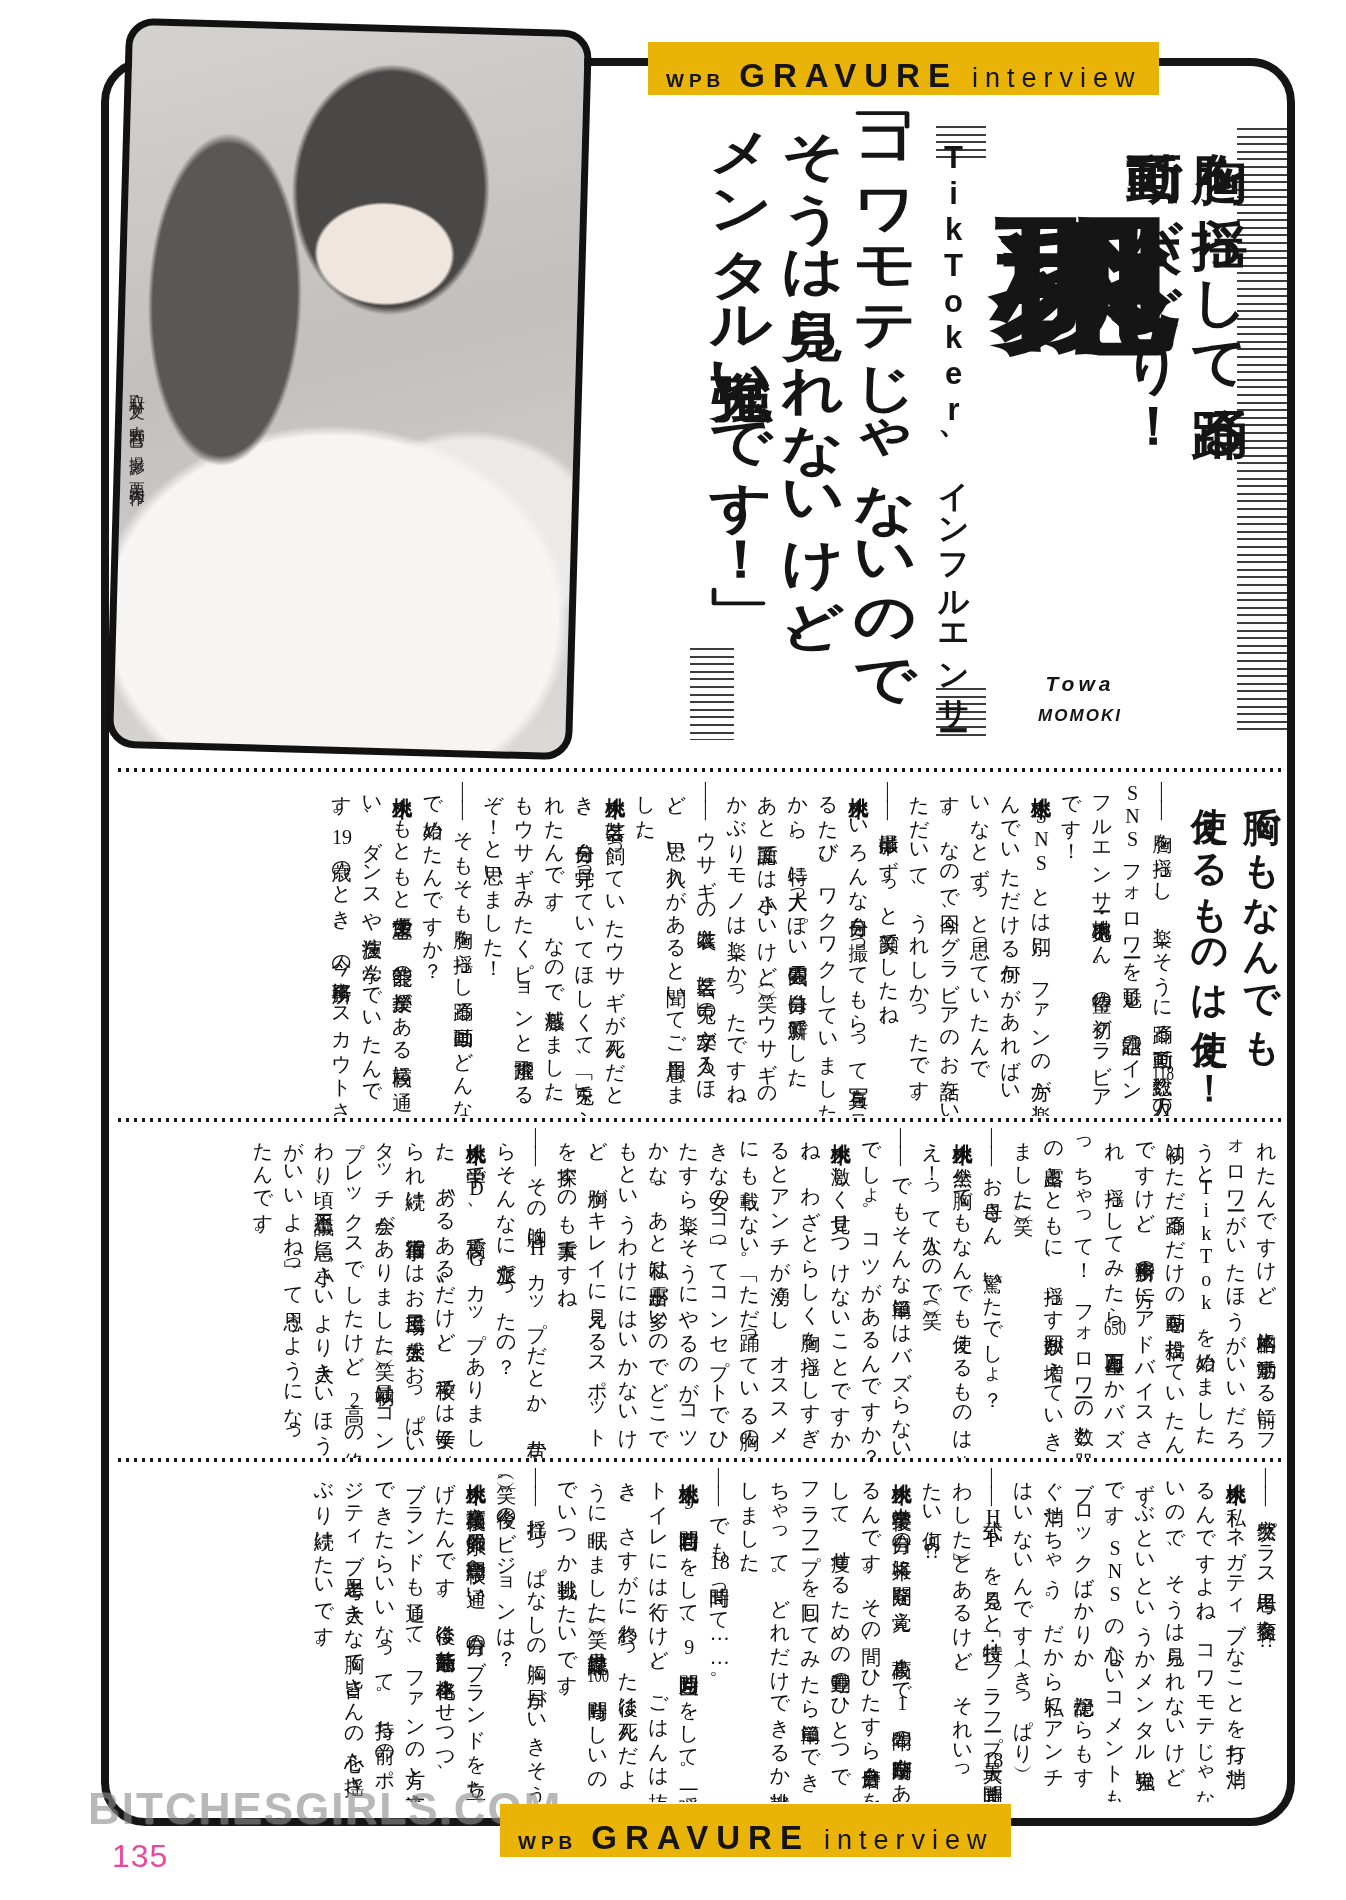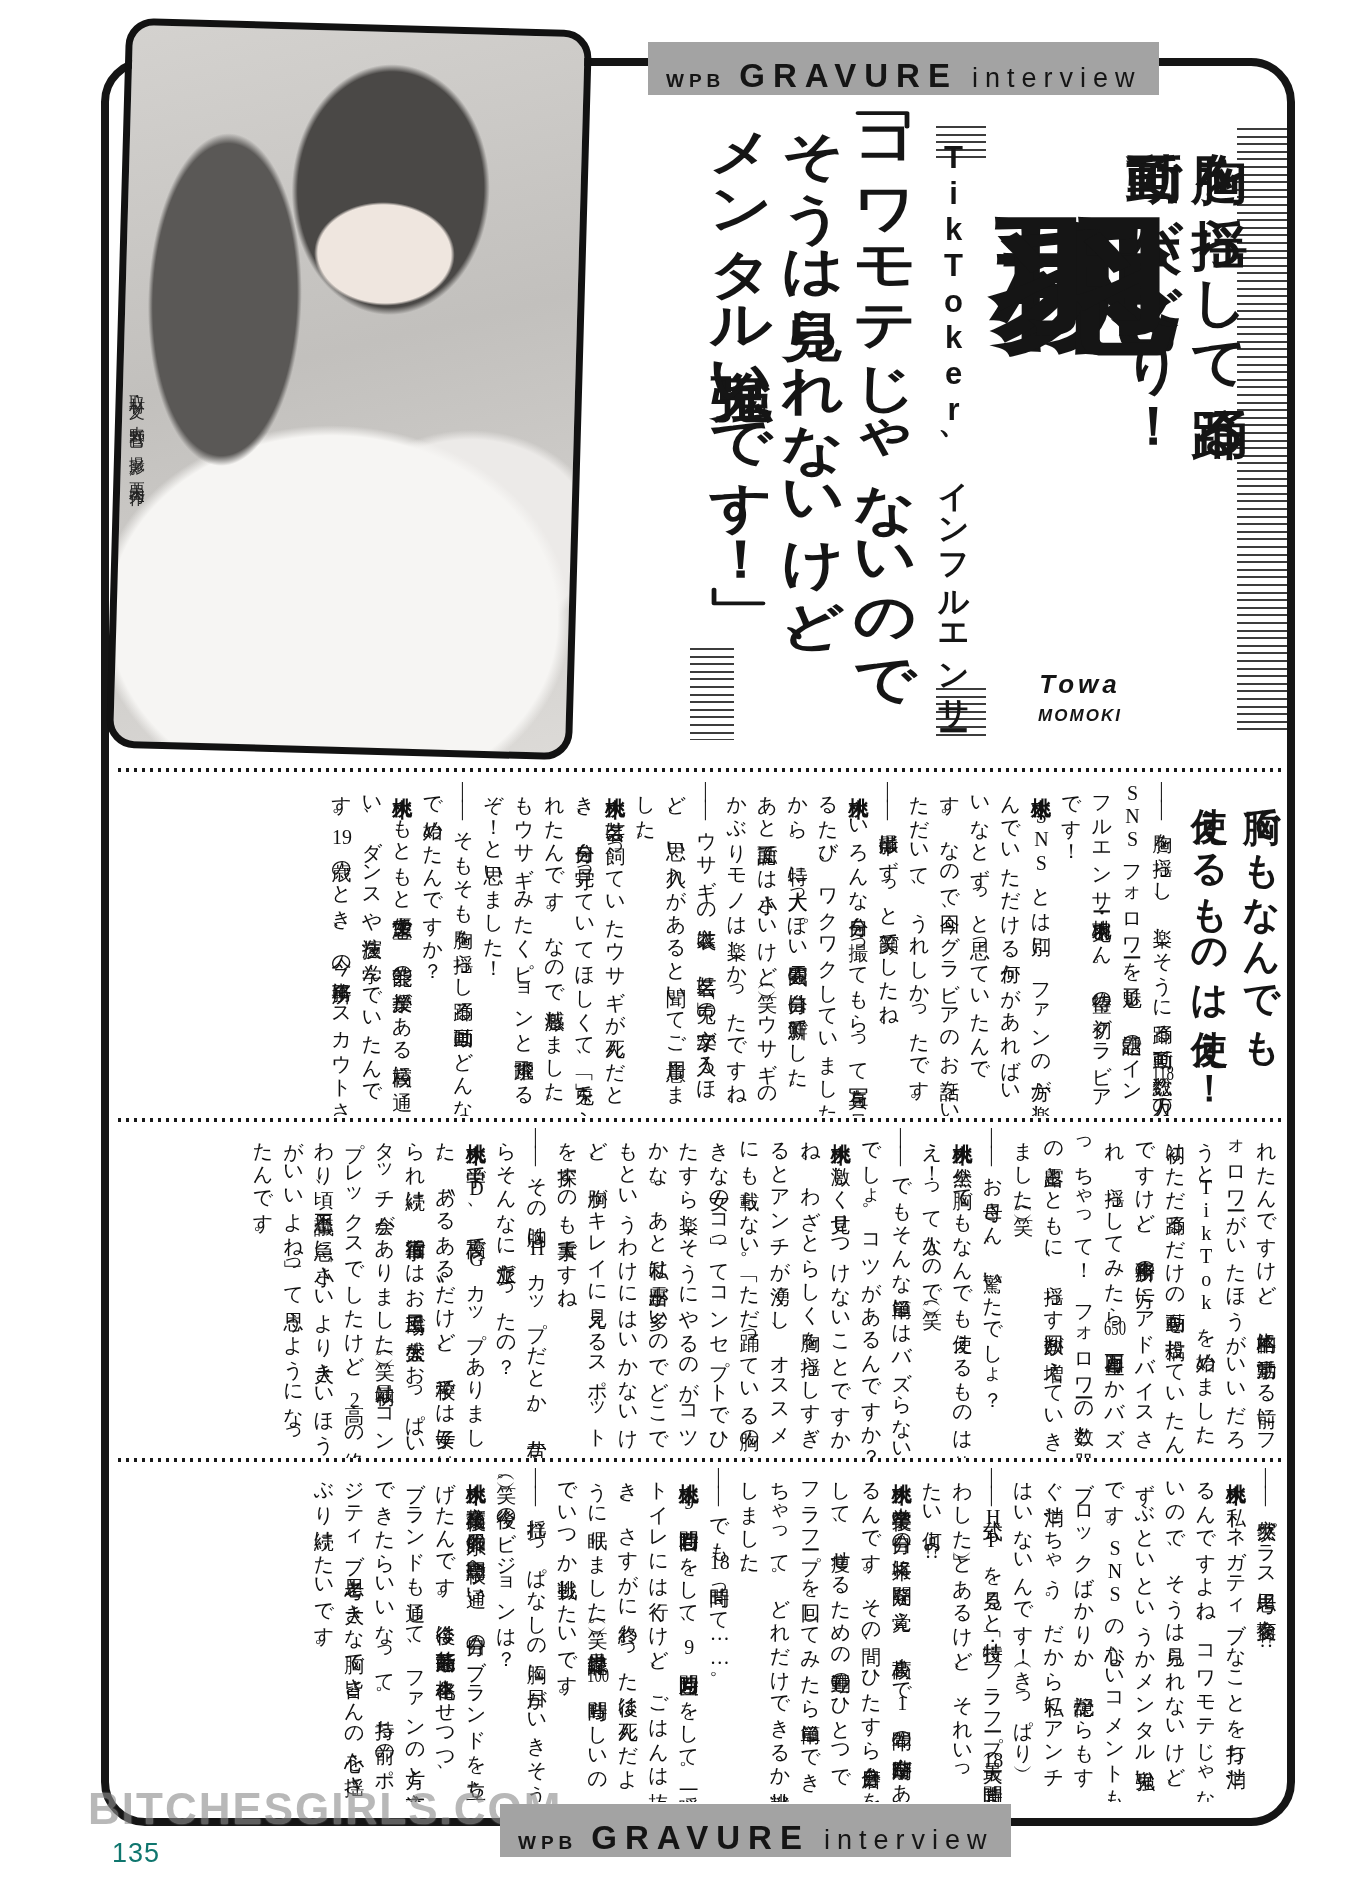--- a/index.html
+++ b/index.html
@@ -7,27 +7,27 @@
     width:1346px;height:1900px;position:relative;overflow:hidden;
     background:#ffffff;color:#151515;
     font-family:"Liberation Sans","DejaVu Sans",sans-serif;
   }
   
   .frame{
     position:absolute;left:101px;top:58px;width:1178px;height:1752px;
     border:8px solid #151515;border-radius:44px;
   }
   .rule-label{
-    position:absolute;background:#a3a3a3;padding:0 18px;white-space:nowrap;
+    position:absolute;background:#eab308;padding:0 18px;white-space:nowrap;
     display:flex;align-items:baseline;gap:14px;
   }
   .rule-label .wpb{font-size:19px;font-weight:700;letter-spacing:5px;}
   .rule-label .grav{font-size:33px;font-weight:800;letter-spacing:8px;margin-top:15px;}
   .rule-label .intv{font-size:27px;font-weight:400;letter-spacing:7px;}
-  .page-number{position:absolute;left:112px;top:1838px;font-size:27px;color:#0f766e;letter-spacing:1px;}
+  .page-number{position:absolute;left:112px;top:1838px;font-size:32px;color:#ec4899;letter-spacing:1px;}
   
   .photo{
     position:absolute;left:116px;top:24px;width:452px;height:716px;
     border:7px solid #121212;border-radius:28px;overflow:hidden;
     transform:rotate(1.6deg);transform-origin:center;
     background:
       radial-gradient(ellipse 95px 70px at 57% 31%, #efe6df 0 70%, rgba(0,0,0,0) 74%),
       radial-gradient(ellipse 150px 190px at 58% 22%, #4a4846 0 62%, rgba(0,0,0,0) 66%),
       radial-gradient(ellipse 120px 260px at 22% 38%, #5a5856 0 60%, rgba(0,0,0,0) 64%),
       radial-gradient(ellipse 320px 260px at 48% 82%, #f6f5f3 0 70%, rgba(0,0,0,0) 74%),
@@ -55,21 +55,21 @@
     font-size:62px;font-weight:900;letter-spacing:-1px;
     transform:scaleY(.84);transform-origin:top;position:absolute;top:96px;
   }
   .quote.q1{left:843px;}
   .quote.q2{left:771px;}
   .quote.q3{left:699px;}
   .romaji{
     position:absolute;left:1014px;top:668px;width:132px;text-align:center;
     font-weight:800;font-style:italic;line-height:32px;
   }
-  .romaji .r1{font-size:26px;letter-spacing:4px;}
+  .romaji .r1{font-size:21px;letter-spacing:4px;}
   .romaji .r2{font-size:17px;letter-spacing:2px;}
   .credit{
     position:absolute;left:126px;top:382px;height:370px;font-size:16px;
     letter-spacing:3px;color:#222;font-weight:500;
   }
   
   .hatch{
     background-image:
       repeating-linear-gradient(to bottom,#3c3c3c 0 2px,rgba(0,0,0,0) 2px 7.6px);
     position:absolute;

